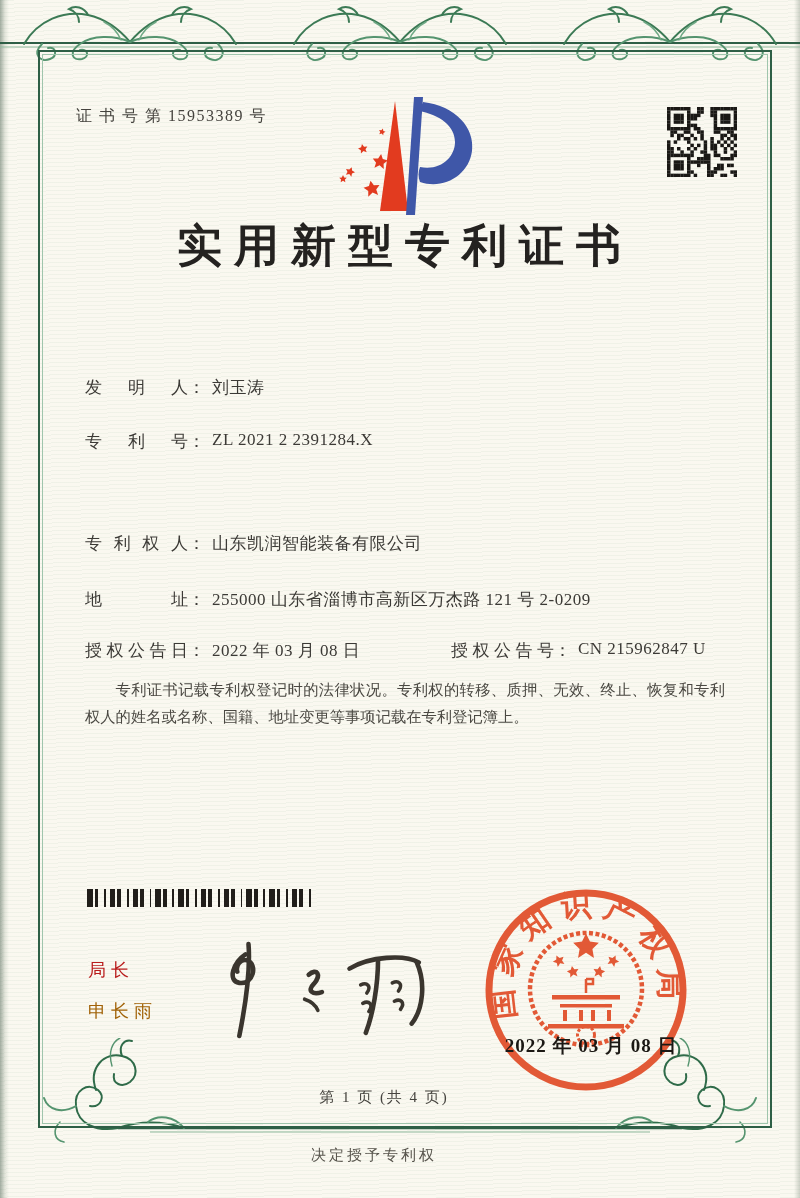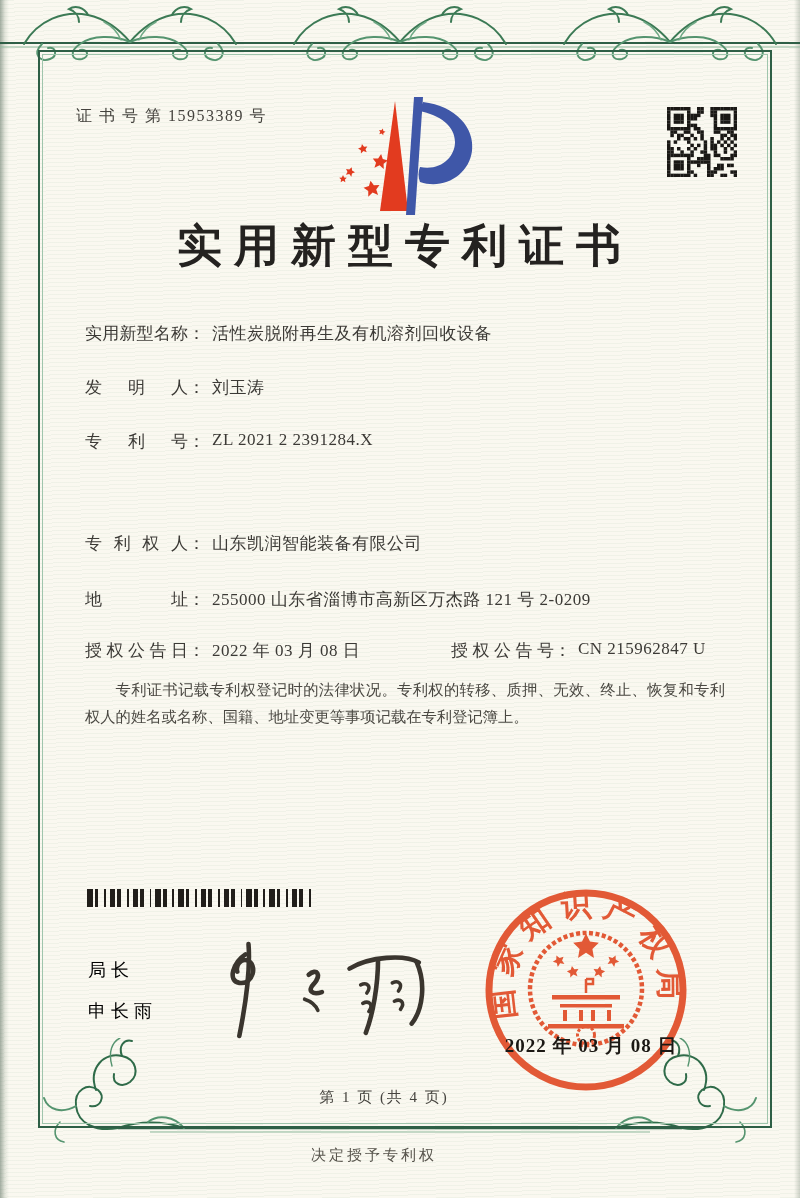--- a/index.html
+++ b/index.html
@@ -43,23 +43,23 @@
 
   .paras{position:absolute;left:85px;top:676px;width:640px;font-size:15.3px;
     line-height:27px;color:#4a4842;text-align:justify;}
   .paras p{margin:0;text-indent:2em;}
 
   .barcode{position:absolute;left:87px;top:889px;width:224px;height:18px;overflow:hidden;
     display:flex;align-items:stretch;}
   .barcode span{display:block;height:100%;flex:0 0 auto;}
 
   .sig-title{position:absolute;left:88px;top:958px;font-size:18px;letter-spacing:5px;
-    font-family:"Liberation Sans","DejaVu Sans",sans-serif;color:#000000;}
+    font-family:"Liberation Sans","DejaVu Sans",sans-serif;color:#b91c1c;}
   .sig-name{position:absolute;left:88px;top:999px;font-size:18px;letter-spacing:5px;
-    font-family:"Liberation Sans","DejaVu Sans",sans-serif;color:#000000;}
+    font-family:"Liberation Sans","DejaVu Sans",sans-serif;color:#a16207;}
   .sig-script{position:absolute;left:200px;top:938px;width:250px;height:102px;}
 
   .seal{position:absolute;left:477px;top:881px;width:218px;height:218px;opacity:0.93;}
   .seal-date{position:absolute;left:495px;top:1033px;width:192px;text-align:center;
     font-size:19px;font-weight:600;letter-spacing:1px;color:#1b1814;}
 
   .page-info{position:absolute;left:0;top:1088px;width:768px;text-align:center;
     font-size:15px;color:#45433e;letter-spacing:2px;}
   .note{position:absolute;left:0;top:1146px;width:748px;text-align:center;
     font-size:15px;color:#57544c;letter-spacing:3px;}
@@ -355,23 +355,20 @@
       <use href="#st" transform="translate(33,54) scale(0.5) rotate(-12)"></use>
       <use href="#st" transform="translate(50,67) scale(0.8) rotate(8)"></use>
       <use href="#st" transform="translate(20,77) scale(0.5) rotate(20)"></use>
       <use href="#st" transform="translate(42,94) scale(0.85) rotate(-10)"></use>
       <use href="#st" transform="translate(13,84) scale(0.4)"></use>
     </g>
   </svg>
 
   <div class="title">实用新型专利证书</div>
 
-  <div class="field-row" style="top:322px">
-    <span class="f-label">实用新型名称</span><span class="f-colon">：</span><span class="f-value">活性炭脱附再生及有机溶剂回收设备</span>
-  </div>
   <div class="field-row" style="top:376px">
     <span class="f-label">发明人</span><span class="f-colon">：</span><span class="f-value">刘玉涛</span>
   </div>
   <div class="field-row" style="top:430px">
     <span class="f-label">专利号</span><span class="f-colon">：</span><span class="f-value">ZL 2021 2 2391284.X</span>
   </div>
   <div class="field-row" style="top:532px">
     <span class="f-label">专利权人</span><span class="f-colon">：</span><span class="f-value">山东凯润智能装备有限公司</span>
   </div>
   <div class="field-row" style="top:588px">

